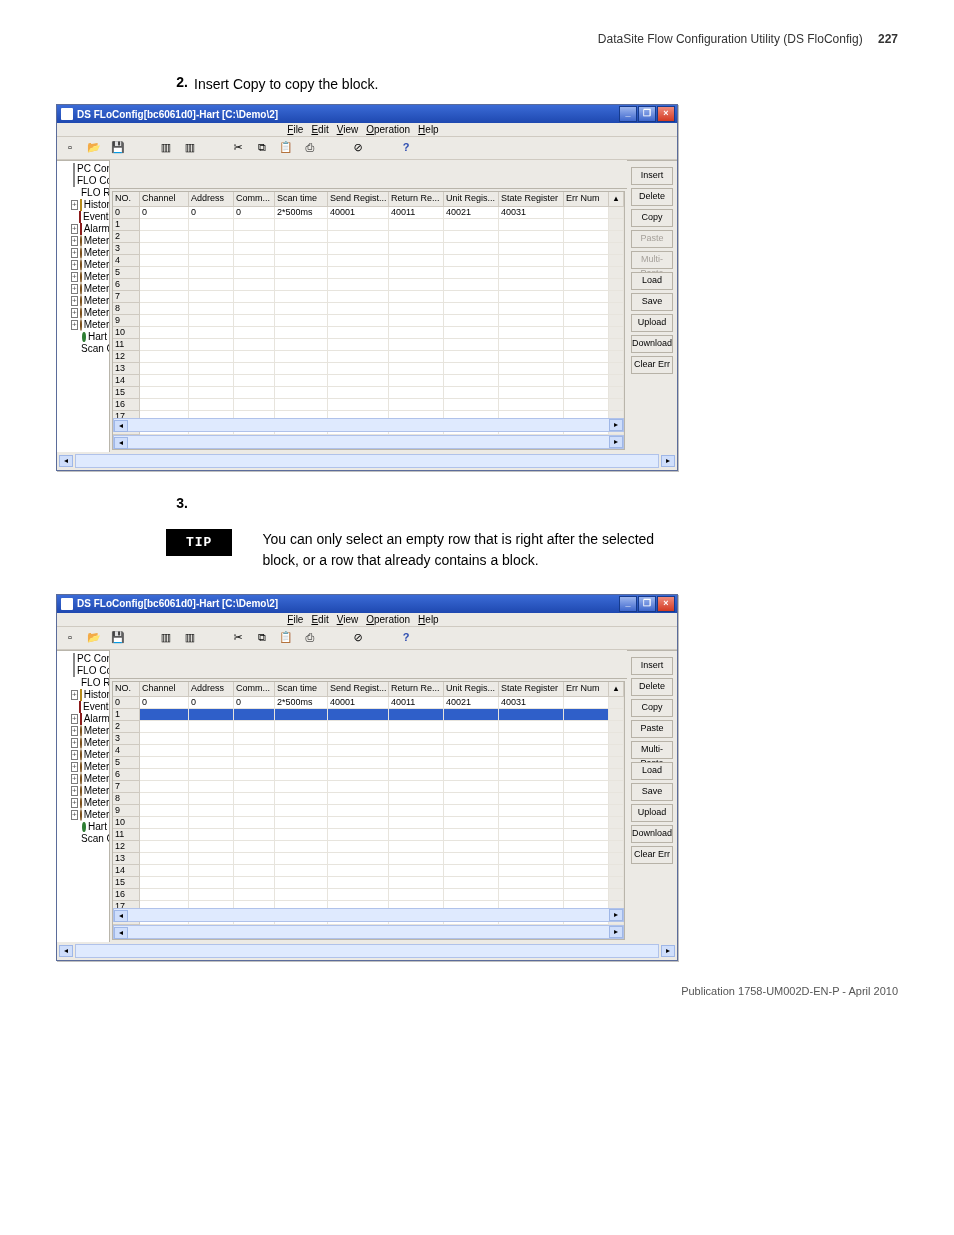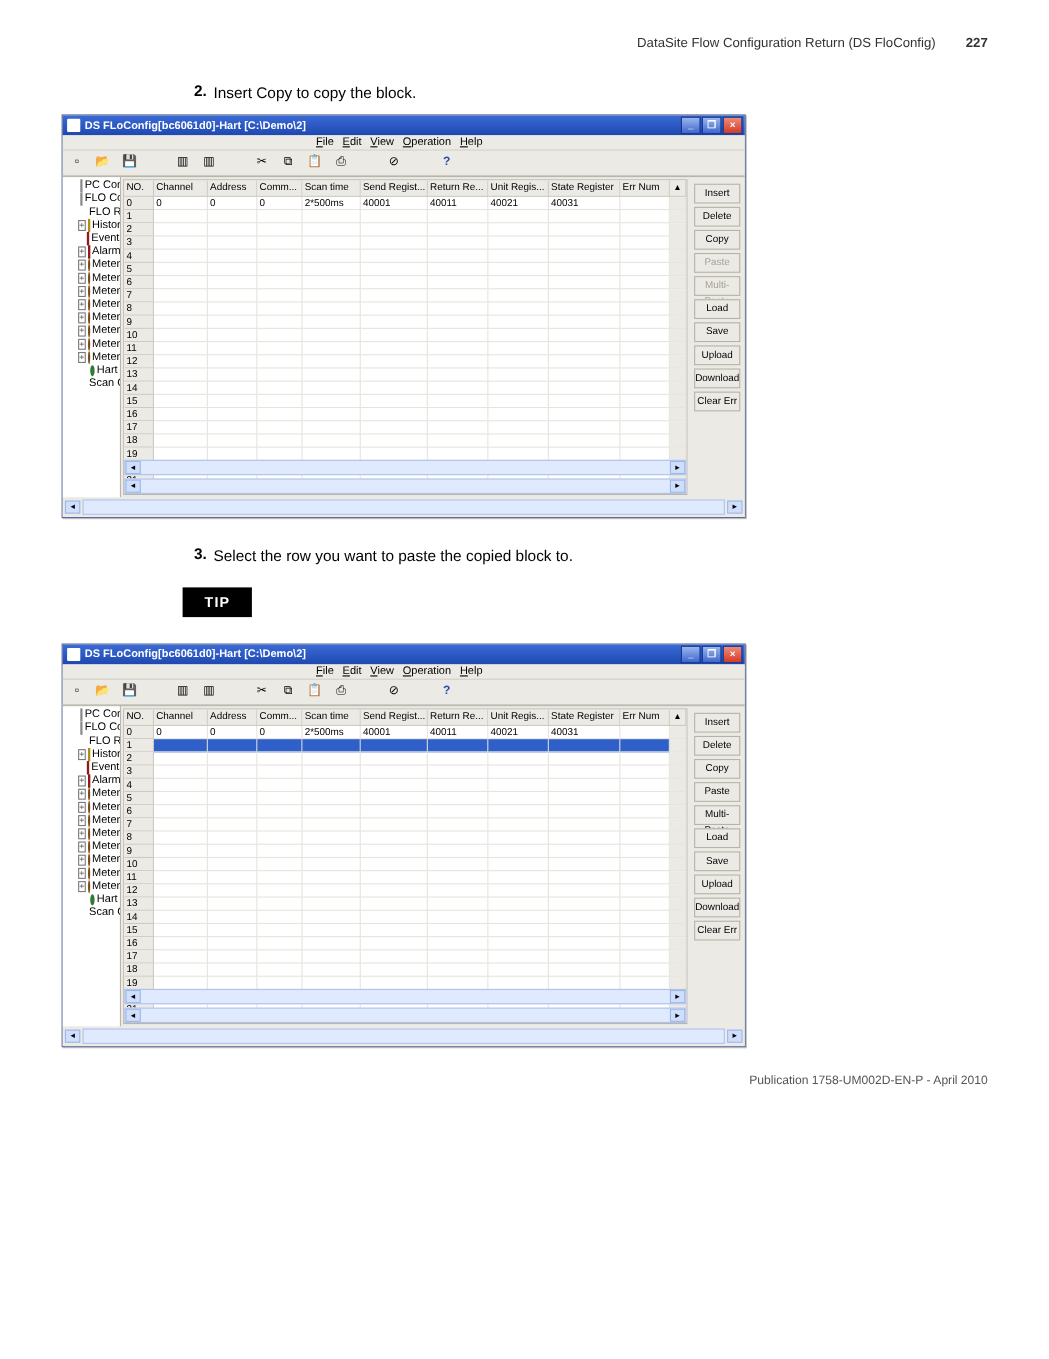--- a/index.html
+++ b/index.html
@@ -14,21 +14,21 @@
     padding: 32px 56px 40px 56px;
   }
   .running-header {
     text-align: right;
     font-size: 12px;
     color: #333;
     margin-bottom: 28px;
   }
   .running-header .page-num {
     font-weight: bold;
-    margin-left: 24px;
+    margin-left: 12px;
   }
   .step-row {
     display: flex;
     align-items: flex-start;
     margin-left: 110px;
     margin-bottom: 10px;
   }
   .step-num {
     font-weight: bold;
     font-size: 14px;
@@ -48,20 +48,21 @@
     margin-bottom: 24px;
   }
   .tip-badge {
     background: #000;
     color: #fff;
     font-weight: bold;
     font-size: 13px;
     padding: 6px 20px;
     margin-right: 30px;
     letter-spacing: 1px;
+    font-family: Liberation Mono, monospace;
   }
   .tip-text {
     font-size: 14px;
     line-height: 1.45;
     max-width: 420px;
   }
   .pub-footer {
     text-align: right;
     font-size: 11px;
     color: #555;
@@ -193,20 +194,21 @@
   .ticon.dial { background: radial-gradient(circle,#fff 40%,#cf8a3a 60%); border:1px solid #7a4d16; border-radius:50%;}
   .ticon.green { background:#2e7d32; border-radius:50%; }
   .ticon.black { background:#000; border-radius:50% 50% 50% 0; }
 
   .grid-pane {
     flex: 1;
     background: #eceae5;
     position: relative;
     border-top: 1px solid #b9b5ab;
     display: flex;
+    margin-top: 28px;
   }
   .grid-inner {
     flex: 1;
     margin: 2px;
     background: #fff;
     overflow: hidden;
     position: relative;
     border: 1px solid #b9b5ab;
   }
   .grid-header, .grid-row {
@@ -310,21 +312,21 @@
   .bottom-scroll-row .scroll-h-outer{
     position:relative;left:0;right:0;bottom:0;flex:1;
   }
 </style>
 </head>
 <body>
 
 <div class="page">
 
   <div class="running-header">
-    <span>DataSite Flow Configuration Return (DS FloConfig)</span>
+    <span>DataSite Flow Configuration Utility (DS FloConfig)</span>
     <span class="page-num">227</span>
   </div>
 
   <div class="step-row">
     <div class="step-num">2.</div>
     <div class="step-text">Insert Copy to copy the block.</div>
   </div>
 
   <div id="app1-mount">
       <div class="app-window">
@@ -776,25 +778,25 @@
         <div class="bottom-scroll-row">
           <span class="arrow" style="width:12px;height:10px;background:#cfdefb;border:1px solid #9fb7e7;text-align:center;font-size:8px;line-height:9px;display:inline-block">◂</span>
           <div class="scroll-h-outer"></div>
           <span class="arrow" style="width:12px;height:10px;background:#cfdefb;border:1px solid #9fb7e7;text-align:center;font-size:8px;line-height:9px;display:inline-block">▸</span>
         </div>
       </div>
     </div>
 
   <div class="step-row">
     <div class="step-num">3.</div>
-    <div class="step-text">Select the row you want to paste the copied block to.</div>
   </div>
 
   <div class="tip-row">
     <div class="tip-badge">TIP</div>
+    <div class="tip-text">You can only select an empty row that is right after the selected block, or a row that already contains a block.</div>
   </div>
 
   <div id="app2-mount">
       <div class="app-window">
         <div class="titlebar">
           <div class="left">
             <span class="app-icon"></span>
             <span>DS FLoConfig[bc6061d0]-Hart  [C:\Demo\2]</span>
           </div>
           <div class="win-controls">

